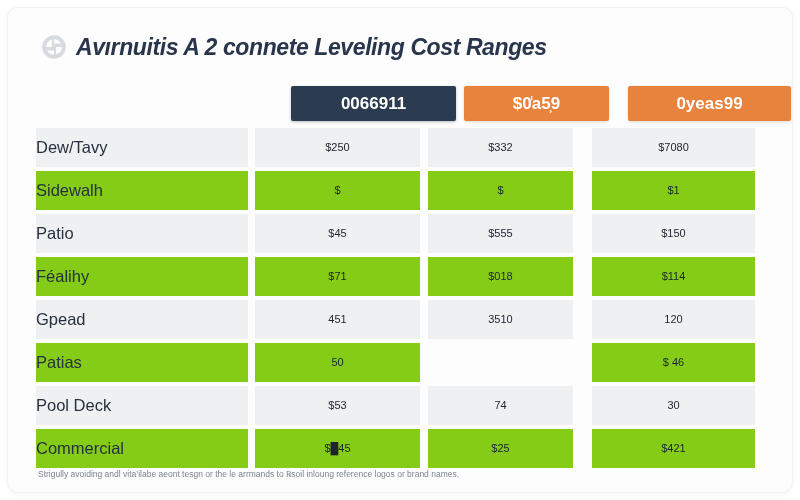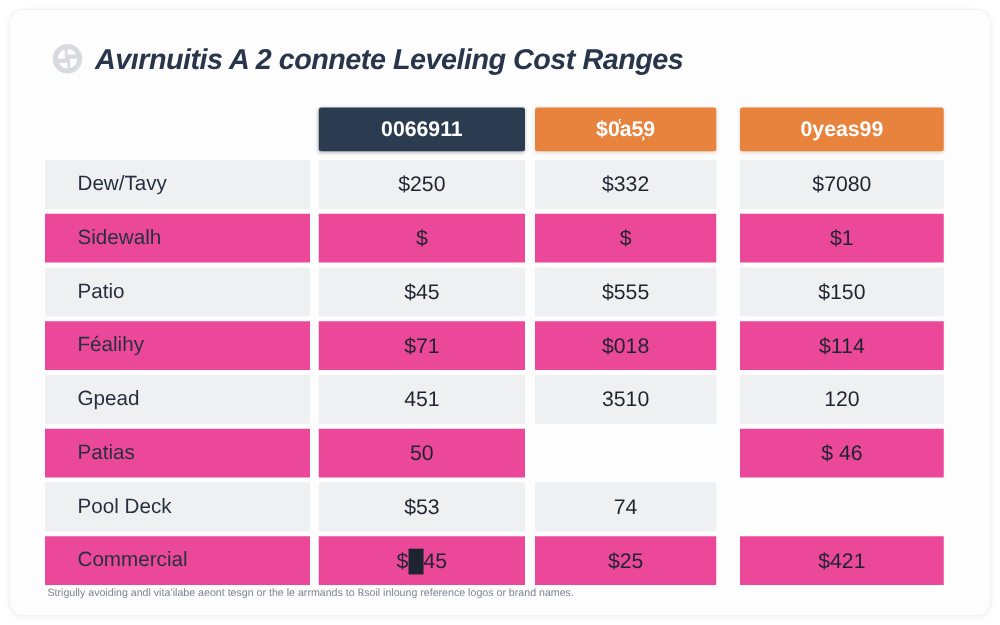--- a/index.html
+++ b/index.html
@@ -85,50 +85,50 @@
   .c-label { left: 28px;  width: 212px; }
   .c-0     { left: 247px; width: 165px; }
   .c-1     { left: 420px; width: 145px; }
   .c-2     { left: 584px; width: 163px; }
 
   
   .body-row .cell {
     background: #eef0f1;
   }
   .body-row.alt .cell {
-    background: #ec4899;
+    background: #84cc16;
   }
 
   .c-label {
-    padding-left: 26px;
     font-size: 16.5px;
     color: #27303f;
     text-align: left;
   }
   .c-0, .c-1, .c-2 {
-    font-size: 17px;
+    font-size: 11px;
     color: #1d2430;
     text-align: center;
   }
 
   
   #header-row {
     position: relative;
     height: 46px;
     width: 784px;
   }
   #header-row .cell {
     top: 6px;
     height: 35px;
     line-height: 35px;
     text-align: center;
     font-size: 17px;
     font-weight: bold;
     color: #ffffff;
     border-radius: 2px;
+    margin-left: 36px;
   }
   #header-row .c-label {
     background: transparent;
   }
   #header-row .c-0 {
     background: #2c3c50;
     box-shadow: 0 1px 3px rgba(20,30,45,0.28);
   }
   #header-row .c-1,
   #header-row .c-2 {
@@ -210,20 +210,21 @@
     <div class="row body-row alt">
       <div class="cell c-label">Patias</div>
       <div class="cell c-0">50</div>
       <div class="cell c-2">$ 46</div>
     </div>
 
     <div class="row body-row">
       <div class="cell c-label">Pool Deck</div>
       <div class="cell c-0">$53</div>
       <div class="cell c-1">74</div>
+      <div class="cell c-2">30</div>
     </div>
 
     <div class="row body-row alt">
       <div class="cell c-label">Commercial</div>
       <div class="cell c-0">$█45</div>
       <div class="cell c-1">$25</div>
       <div class="cell c-2">$421</div>
     </div>
 
   </div>

